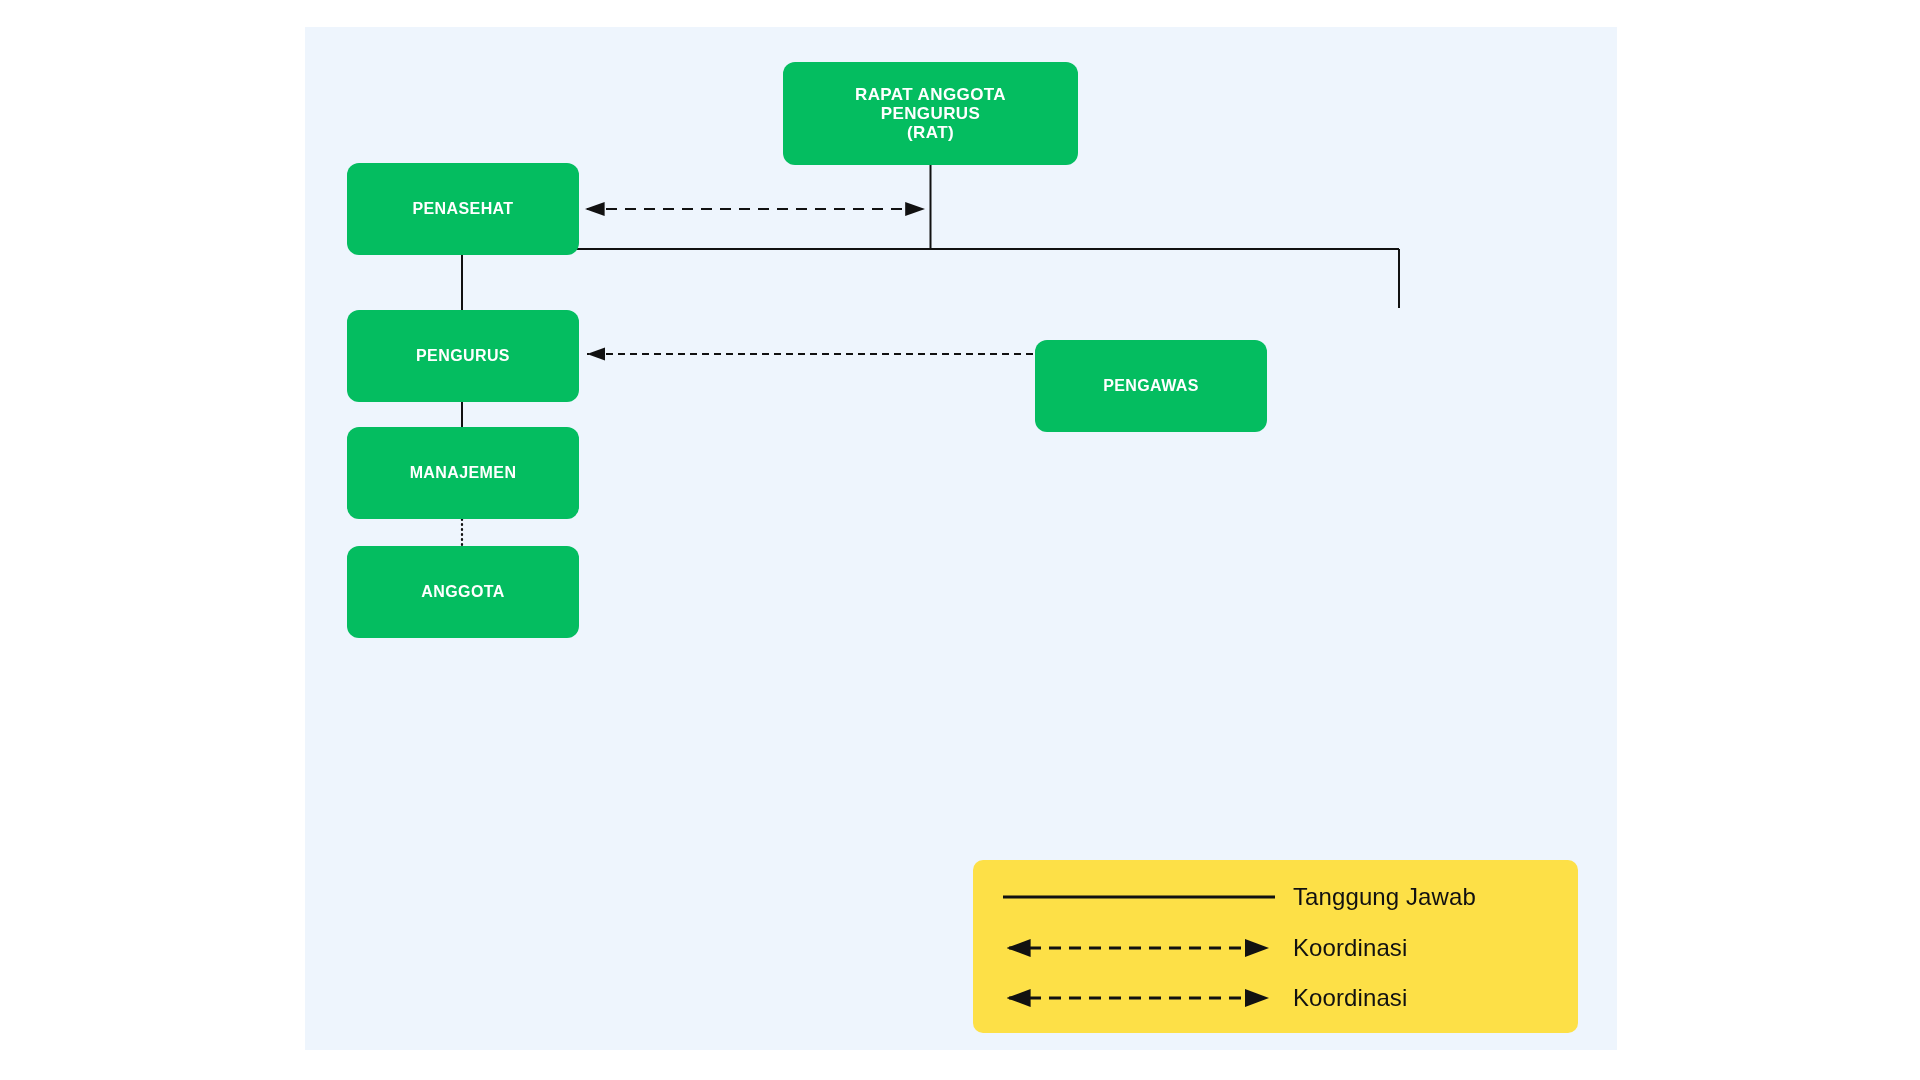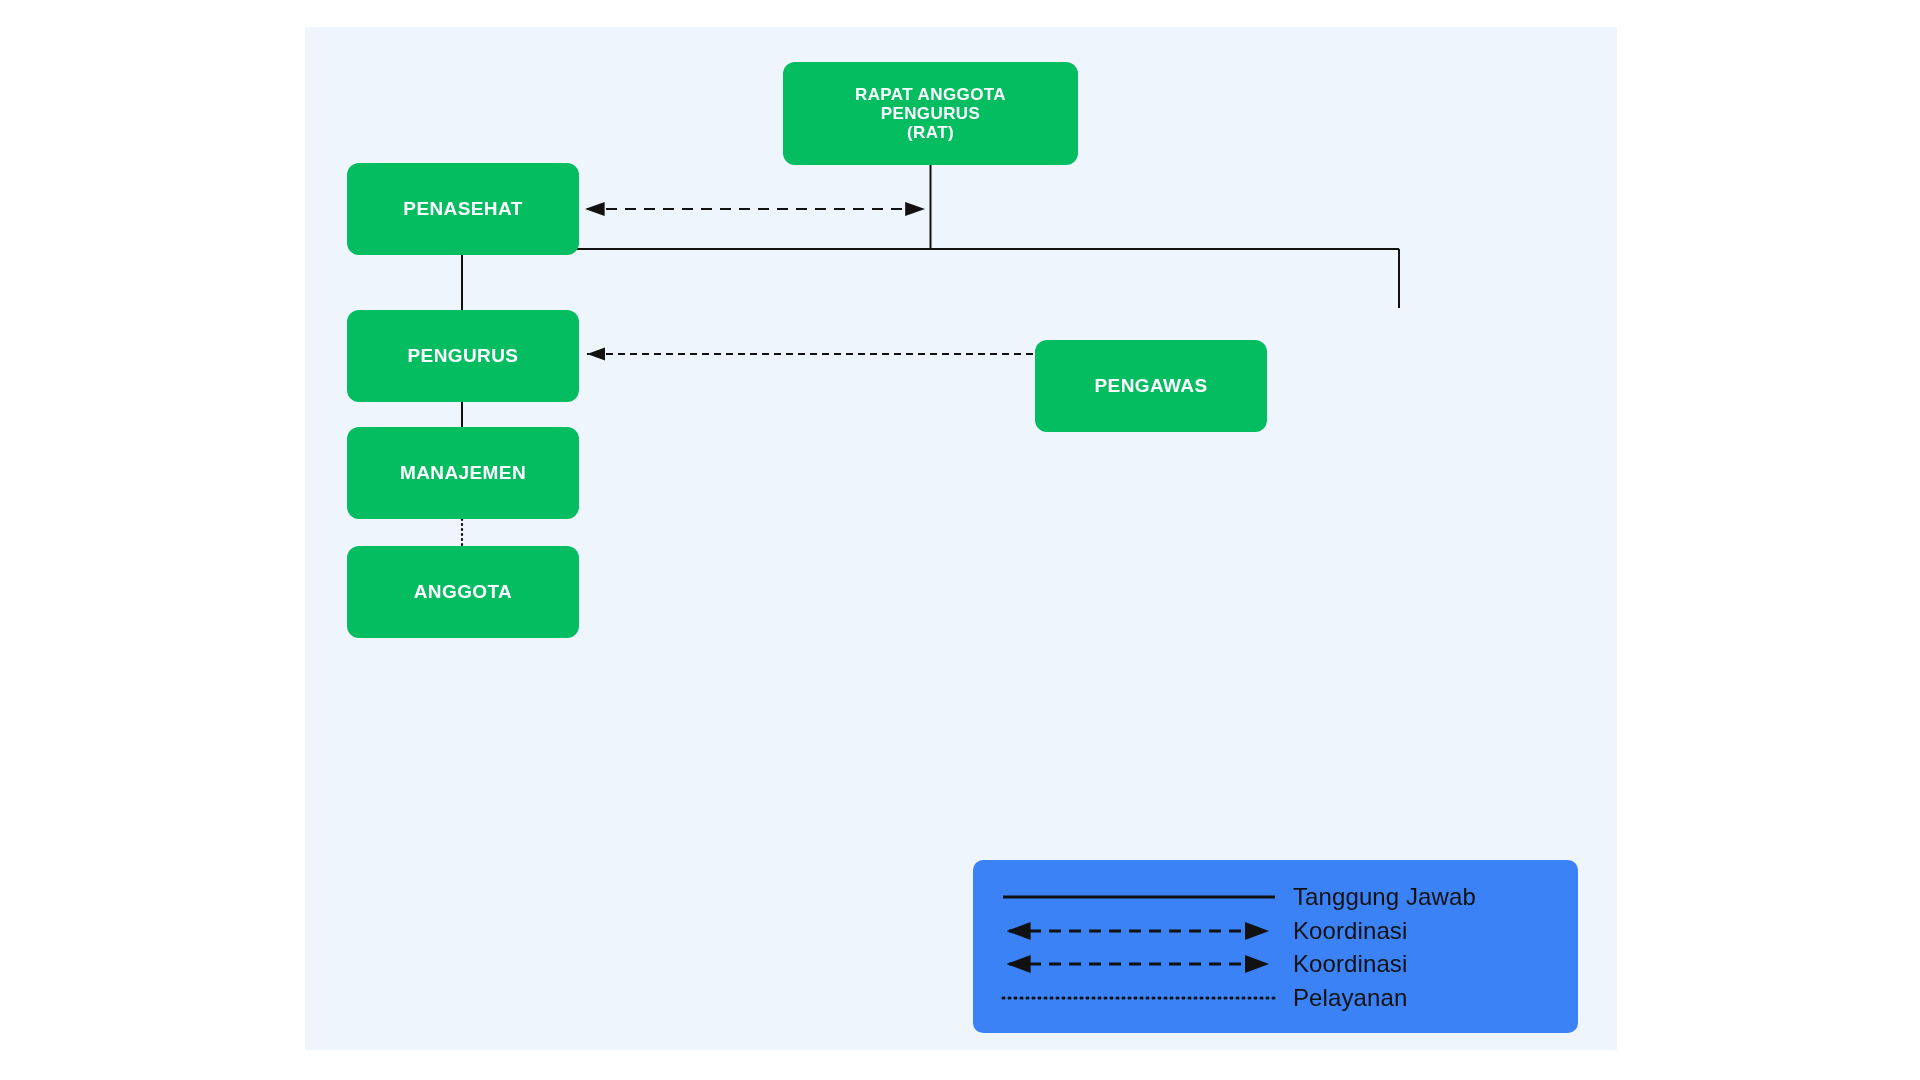--- a/index.html
+++ b/index.html
@@ -28,21 +28,21 @@
     background: #04bd60;
     border-radius: 12px;
     display: flex;
     align-items: center;
     justify-content: center;
     color: #ffffff;
     font-weight: 700;
     letter-spacing: 0.4px;
     text-align: center;
     line-height: 1.12;
-    font-size: 19px;
+    font-size: 16px;
   }
   .node .label { display: block; width: 100%; }
 
   #node-rat     { left: 478px;  top: 35px;  width: 295px; height: 103px; font-size: 17px; }
   #node-penasehat { left: 42px; top: 136px; width: 232px; height: 92px; }
   #node-pengurus  { left: 42px; top: 283px; width: 232px; height: 92px; align-items: center; }
   #node-pengawas  { left: 730px; top: 281px; width: 232px; height: 92px; margin-top: 32px; }
   #node-manajemen { left: 42px; top: 400px; width: 232px; height: 92px; }
   #node-anggota   { left: 42px; top: 519px; width: 232px; height: 92px; }
 
@@ -55,21 +55,21 @@
     pointer-events: none;
   }
 
   
   #legend {
     position: absolute;
     left: 668px;
     top: 833px;
     width: 605px;
     height: 173px;
-    background: #3b82f6;
+    background: #fde047;
     border-radius: 10px;
     padding: 20px 26px 18px 26px;
     display: flex;
     flex-direction: column;
     justify-content: space-between;
   }
   .legend-row {
     display: flex;
     align-items: center;
     height: 34px;
@@ -174,22 +174,16 @@
       <span class="legend-text">Koordinasi</span>
     </div>
 
     <div class="legend-row">
       <svg class="legend-sample" viewBox="0 0 280 24" xmlns="http://www.w3.org/2000/svg">
         <path d="M 10 12 L 270 12" stroke="#111111" stroke-width="3" fill="none" stroke-dasharray="12 8" marker-start="url(#lg-arr-s)" marker-end="url(#lg-arr-e)"></path>
       </svg>
       <span class="legend-text">Koordinasi</span>
     </div>
 
-    <div class="legend-row">
-      <svg class="legend-sample" viewBox="0 0 280 24" xmlns="http://www.w3.org/2000/svg">
-        <path d="M 4 12 L 276 12" stroke="#111111" stroke-width="3" fill="none" stroke-dasharray="1 5" stroke-linecap="round"></path>
-      </svg>
-      <span class="legend-text">Pelayanan</span>
-    </div>
 
   </div>
 
 </div>
 
 </body></html>

